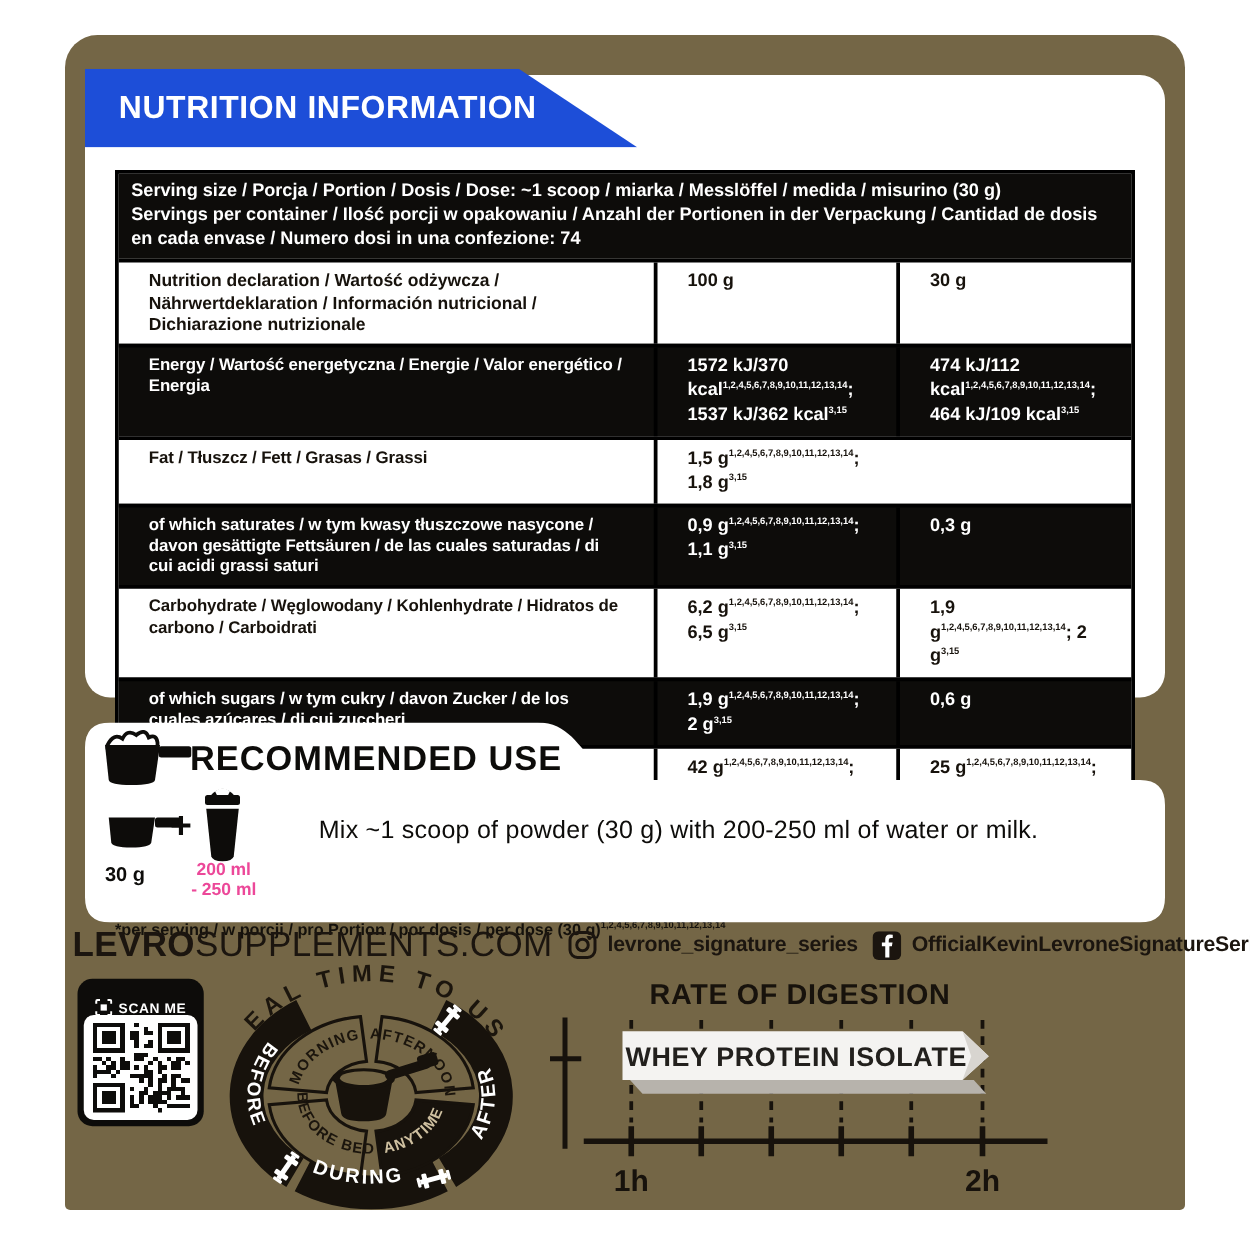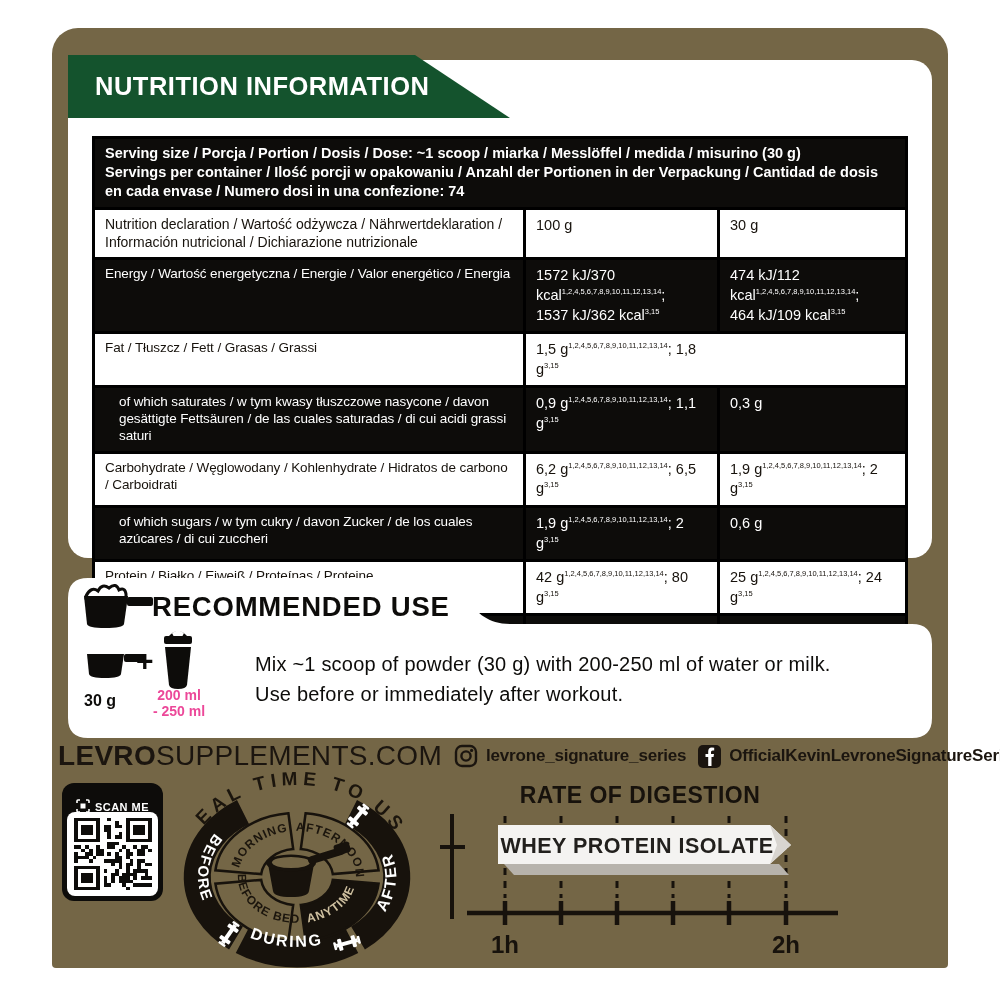--- a/index.html
+++ b/index.html
@@ -3,30 +3,30 @@
 <meta charset="utf-8">
 <style>
   html,body{margin:0;padding:0;background:#ffffff;}
   *{box-sizing:border-box;}
   .stage{position:relative;width:1000px;height:1000px;background:#fff;overflow:hidden;
          font-family:"Liberation Sans",sans-serif;color:#17120c;}
   .panel{position:absolute;left:52px;top:28px;width:896px;height:940px;
          background:#746646;border-radius:26px 26px 4px 4px;}
   
   .card{position:absolute;left:68px;top:60px;width:864px;height:498px;background:#fff;border-radius:20px;}
-  .banner{position:absolute;left:68px;top:55px;width:442px;height:63px;background:#14532d;
+  .banner{position:absolute;left:68px;top:55px;width:442px;height:63px;background:#1d4ed8;
           clip-path:polygon(0 0,78.5% 0,100% 100%,0 100%);z-index:3;display:flex;align-items:center;}
   .banner span{color:#fff;font-weight:bold;font-size:25.5px;letter-spacing:.5px;margin-left:27px;}
   .tblwrap{position:absolute;left:92px;top:136px;width:816px;z-index:2;}
   .tbl{border:3px solid #000;background:#fff;}
   .tbl>*+*{border-top:3px solid #000;}
   .band{background:#0d0c0a;color:#fff;padding:5px 10px 6px;font-size:14.5px;font-weight:bold;line-height:1.32;}
   .trow{display:grid;grid-template-columns:428px 194px 1fr;}
   .trow.dark{background:#0d0c0a;color:#fff;}
-  .cell{padding:6px 10px;font-weight:normal;display:flex;flex-direction:column;justify-content:center;align-items:flex-start;}
+  .cell{padding:6px 24px;font-weight:bold;display:flex;flex-direction:column;justify-content:center;align-items:flex-start;}
   .cell.lbl{font-size:13.5px;letter-spacing:-.1px;line-height:1.25;display:block;}
   .cell.lbl.ind{padding-left:24px;}
   .cell.val{font-size:14.5px;line-height:1.35;display:block;border-left:3px solid #000;}
   .cell.hdr{font-size:14px;line-height:1.25;display:block;}
   sup{font-size:7.5px;line-height:0;}
   .footnote{margin-top:9px;font-size:13px;font-weight:bold;color:#14110c;}
   
   .usecard{position:absolute;left:68px;top:578px;width:864px;height:160px;z-index:2;}
   .use-title{position:absolute;left:152px;top:591px;font-size:27.5px;font-weight:bold;letter-spacing:.8px;color:#0d0c0a;z-index:4;}
   .use-ico{position:absolute;z-index:4;}
@@ -133,21 +133,20 @@
     <rect x="6" y="9" width="28" height="8" rx="2" fill="#0d0c0a"></rect>
     <path d="M7,20 L33,20 L29,58 Q28,62 20,62 Q12,62 11,58 Z" fill="#0d0c0a"></path>
   </svg>
   <div class="amt">30 g</div>
   <div class="vol">
     <div>200 ml</div>
     <div>- 250 ml</div>
   </div>
   <div class="mix">
     <div>Mix ~1 scoop of powder (30 g) with 200-250 ml of water or milk.</div>
-    <div>Use before or immediately after workout.</div>
   </div>
 
   <div class="webbar">
     <span class="brand-b">LEVRO</span>
       <span class="brand-r">SUPPLEMENTS.COM</span>
     <span class="sico">
       <svg width="24" height="24" viewBox="0 0 24 24">
         <rect x="2" y="2" width="20" height="20" rx="6" fill="none" stroke="#1b150f" stroke-width="2.4"></rect>
         <circle cx="12" cy="12" r="4.6" fill="none" stroke="#1b150f" stroke-width="2.4"></circle>
         <circle cx="17.6" cy="6.4" r="1.6" fill="#1b150f"></circle>

